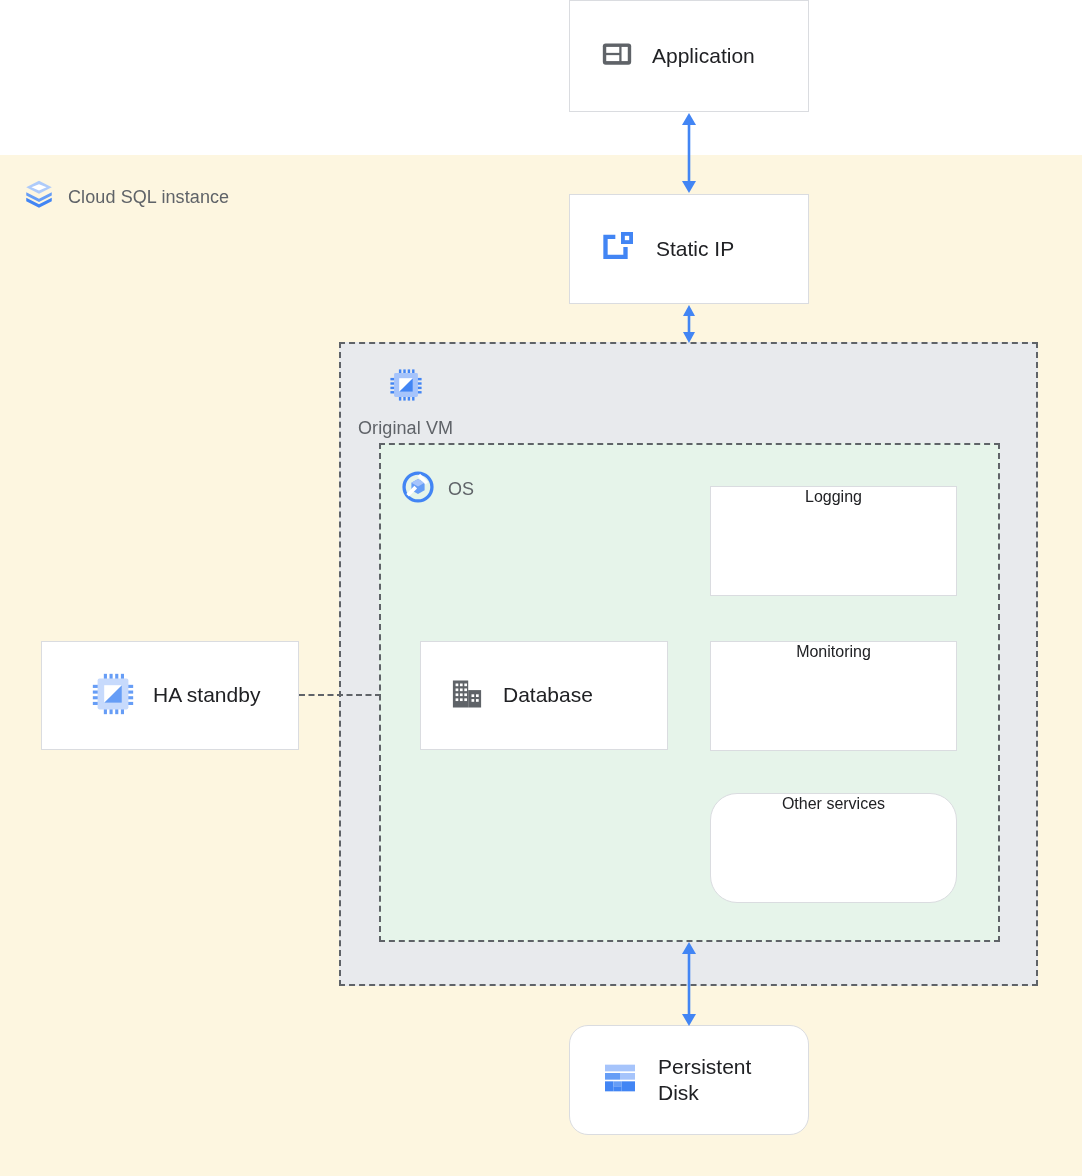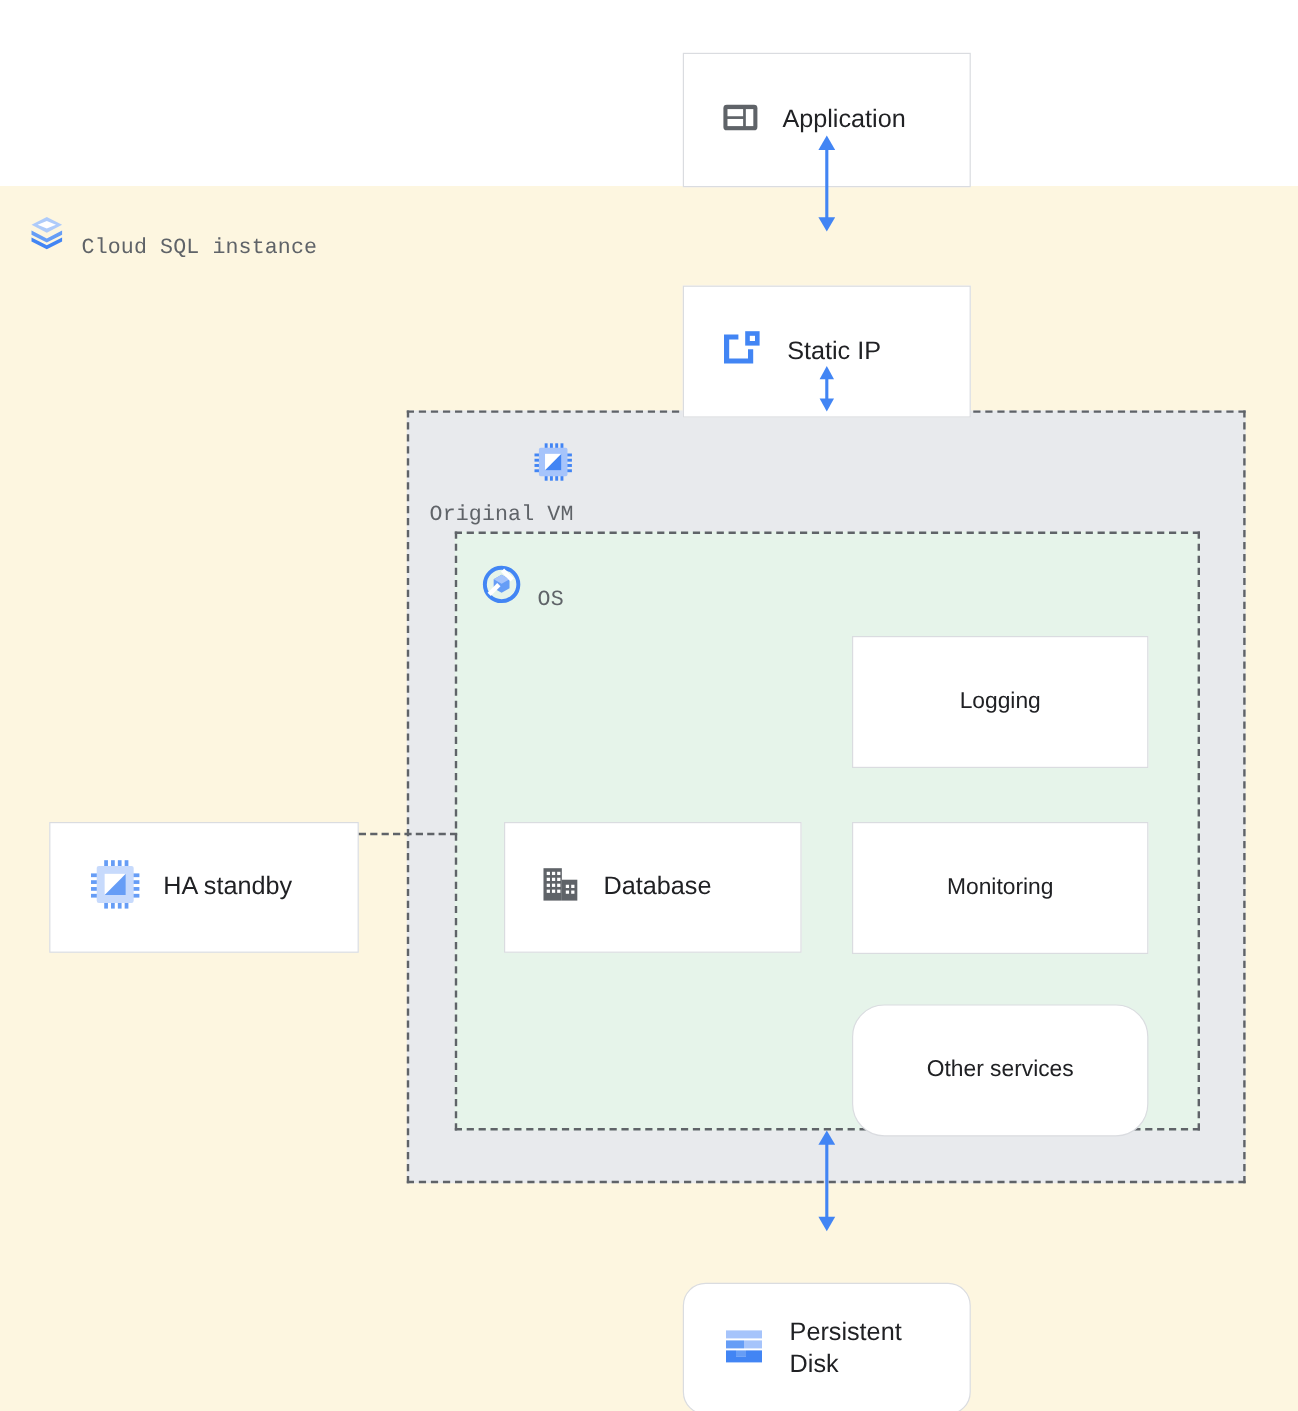--- a/index.html
+++ b/index.html
@@ -7,52 +7,52 @@
     width:1082px;height:1176px;position:relative;
     background:#ffffff;
     font-family:"Liberation Sans","DejaVu Sans",sans-serif;
     overflow:hidden;
   }
   .region-cloudsql{
     position:absolute;left:0;top:155px;width:1082px;height:1021px;
     background:#fdf6e0;
   }
   .region-label{
-    position:absolute;display:flex;align-items:flex-end;gap:12px;font-family:Liberation Mono, monospace;
+    position:absolute;display:flex;align-items:center;gap:12px;
   }
   .region-label .rl-text{
     font-size:18px;color:#5f6368;letter-spacing:.1px;white-space:nowrap;
   }
   .vm-box{
     position:absolute;left:339px;top:342px;width:699px;height:644px;
     background:#e8eaed;border:2px dashed #5f6368;box-sizing:border-box;
   }
   .os-box{
     position:absolute;left:379px;top:443px;width:621px;height:499px;
     background:#e6f4ea;border:2px dashed #5f6368;box-sizing:border-box;
   }
   .node{
     position:absolute;background:#ffffff;border:1px solid #dadce0;
-    box-sizing:border-box;display:flex;align-items:center;margin-top:44px;
+    box-sizing:border-box;display:flex;
   }
   .node.center{justify-content:center;}
   .node-inner{display:flex;align-items:center;gap:18px;}
   .node-label{
     font-size:21px;color:#202124;line-height:1.25;white-space:pre-line;
   }
-  .node.center .node-label{font-size:19px;}
+  .node.center .node-label{font-size:16px;}
   .icon{display:block;flex:0 0 auto;}
   .arrow{position:absolute;}
   .dashed-link{
     position:absolute;border-top:2px dashed #5f6368;height:0;
   }
   
   #app-node{left:569px;top:0px;width:240px;height:112px;padding-left:30px;}
   #staticip-node{left:569px;top:194px;width:240px;height:110px;padding-left:28px;}
-  #ha-node{left:41px;top:641px;width:258px;height:109px;padding-left:32px;}
+  #ha-node{left:41px;top:641px;width:258px;height:109px;padding-left:49px;}
   #db-node{left:420px;top:641px;width:248px;height:109px;padding-left:28px;}
   #logging-node{left:710px;top:486px;width:247px;height:110px;}
   #monitoring-node{left:710px;top:641px;width:247px;height:110px;}
   #other-node{left:710px;top:793px;width:247px;height:110px;border-radius:27px;}
   #pd-node{left:569px;top:1025px;width:240px;height:110px;padding-left:30px;border-radius:19px;}
   #vm-region-label{left:358px;top:368px;flex-direction:column;}
   #os-region-label{left:400px;top:469px;}
   #cloudsql-region-label{left:22px;top:178px;}
   #arrow-app-ip{left:673px;top:112px;}
   #arrow-ip-vm{left:673px;top:304px;}

